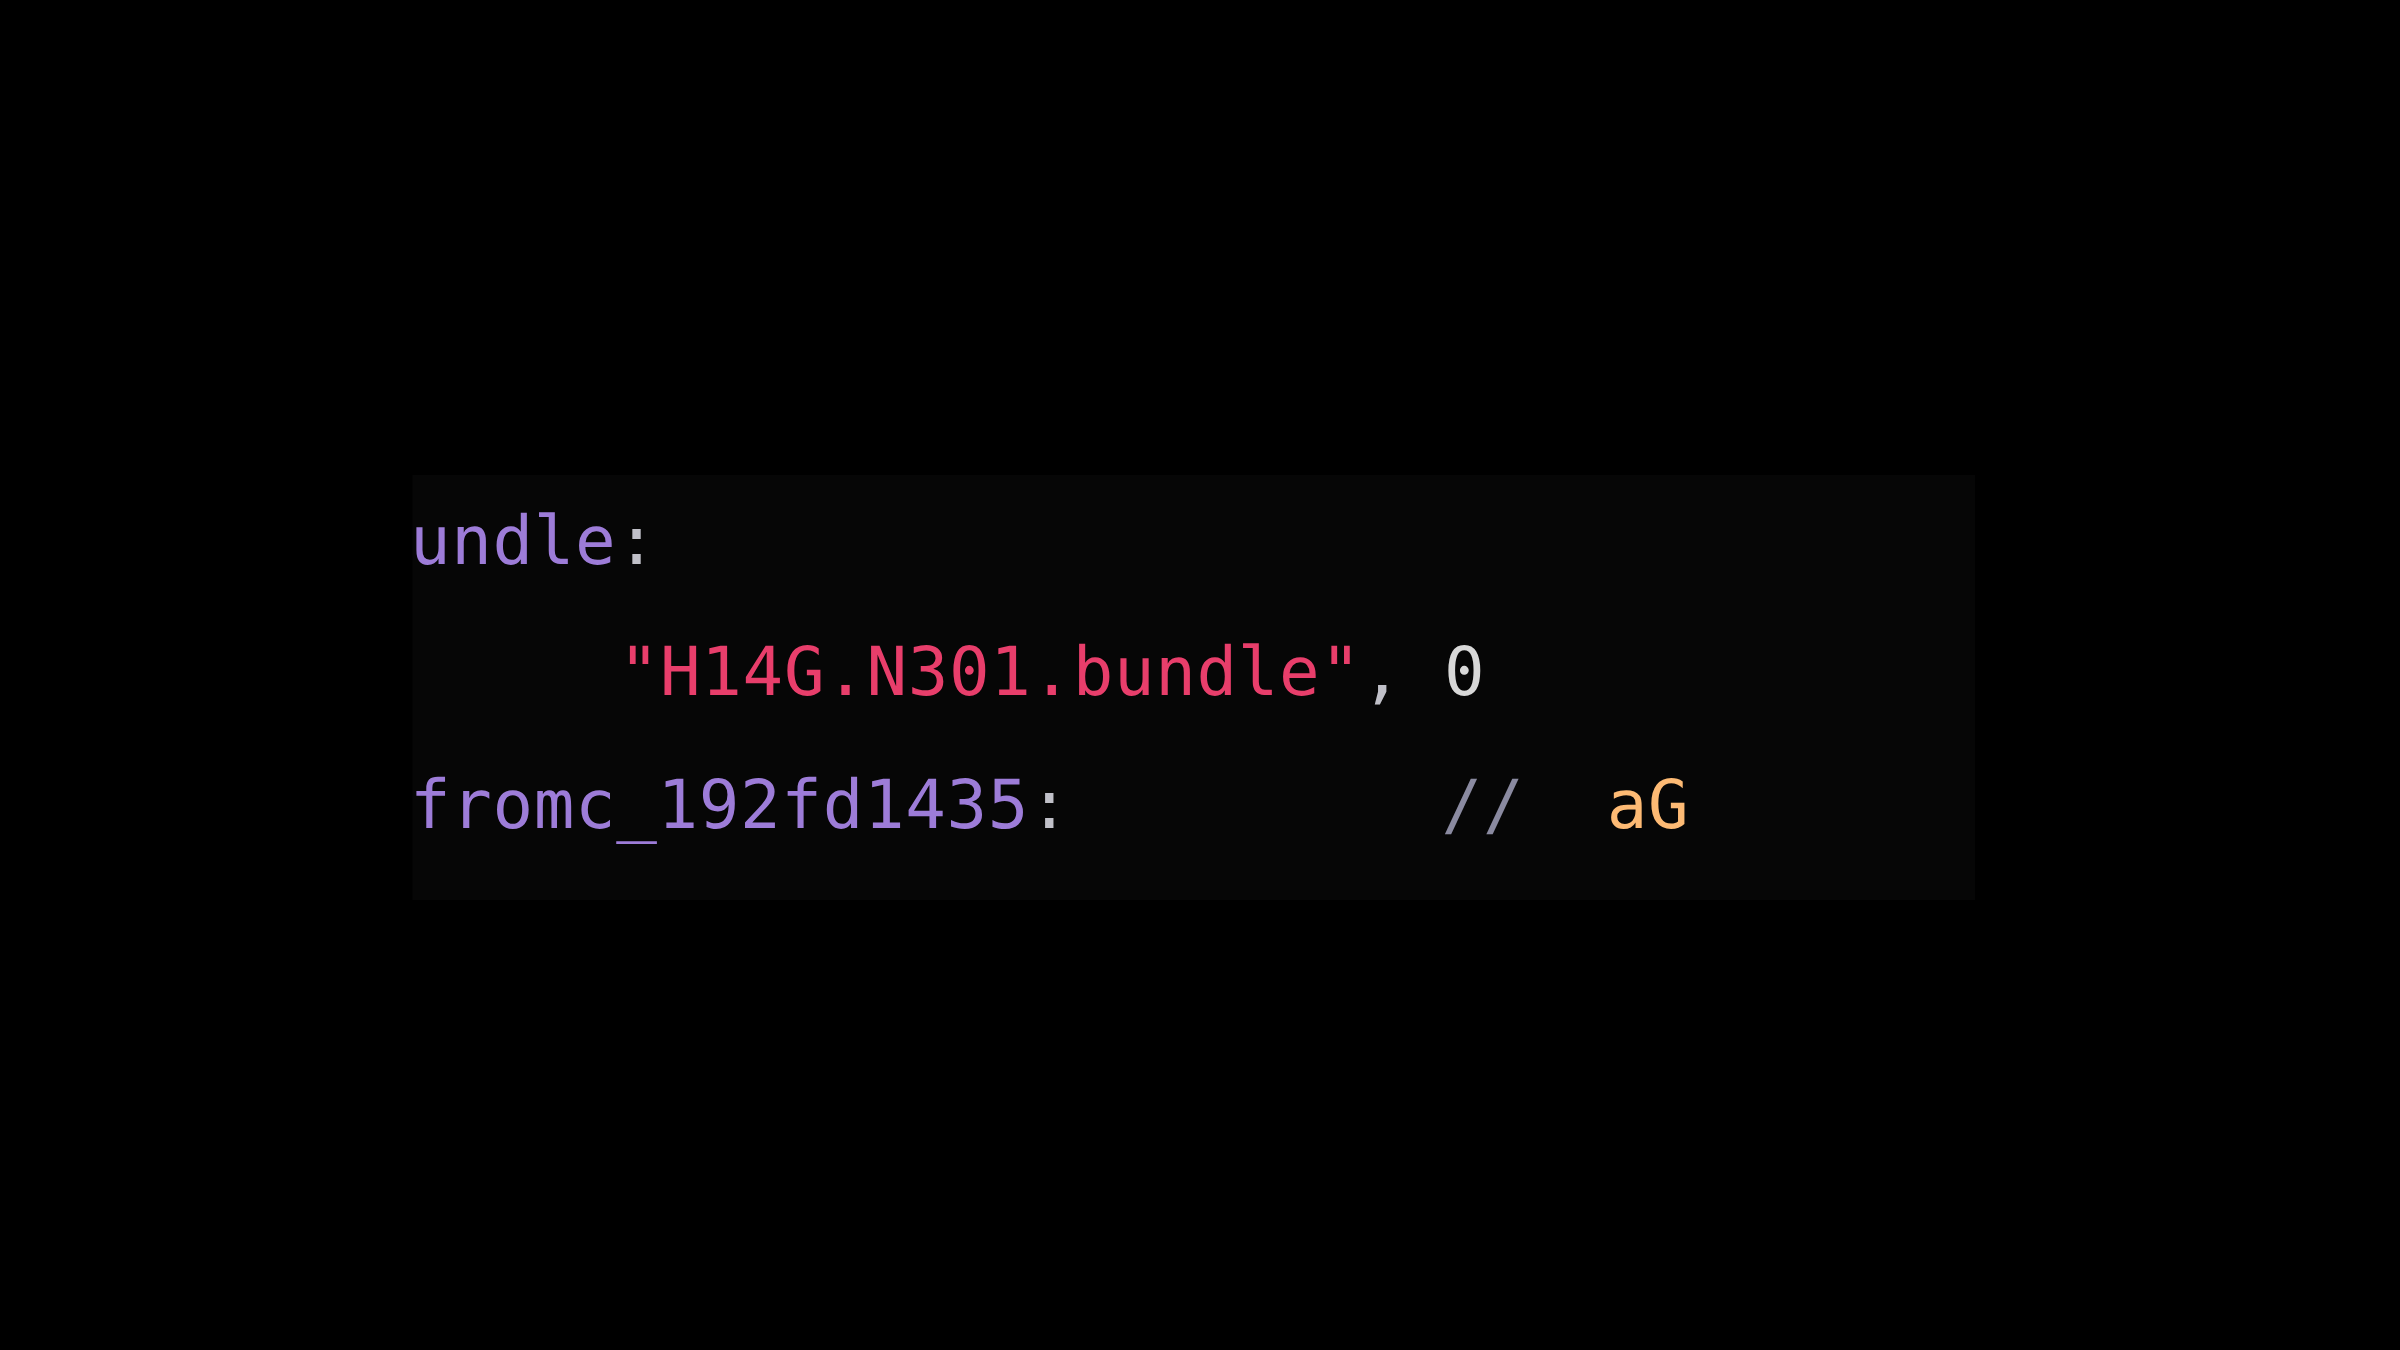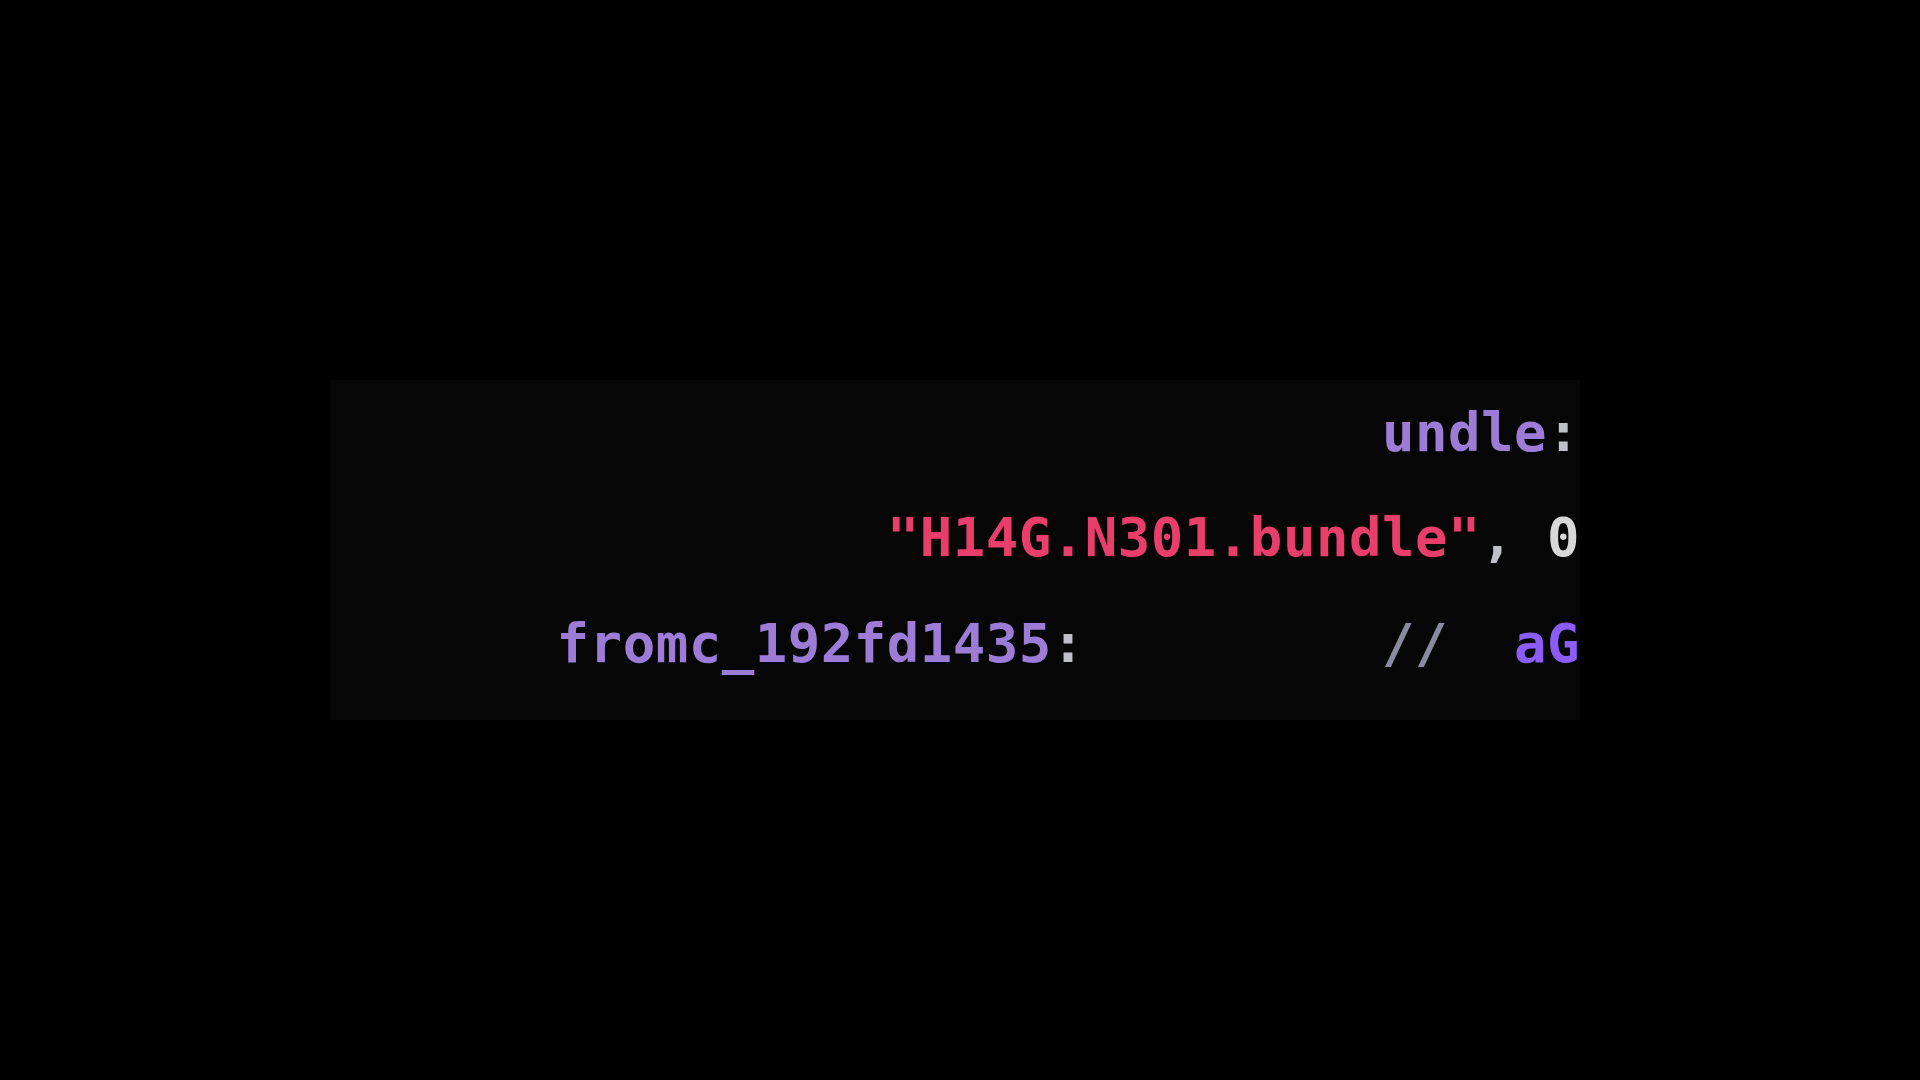--- a/index.html
+++ b/index.html
@@ -22,40 +22,39 @@
       width: 1250px;
       height: 340px;
       background: #060606;
       overflow: hidden;
     }
     .code-line {
       font-size: 54px;
       line-height: 1.95;
       white-space: pre;
       letter-spacing: 0.5px;
-      font-weight: 700;
-      text-align: right;
+      font-weight: 400;
     }
     .tok-keyword {
       color: #9d7cd8;
     }
     .tok-default {
       color: #c0c0c8;
     }
     .tok-string {
       color: #e83e6b;
     }
     .tok-number {
       color: #d8d8d8;
     }
     .tok-comment-slash {
       color: #8a8aa0;
     }
     .tok-comment-text {
-      color: #8b5cf6;
+      color: #fdba74;
     }
     .line1 {
       margin-left: -2px;
     }
     .line2 {
       margin-left: 0px;
     }
     .line3 {
       margin-left: -2px;
     }

